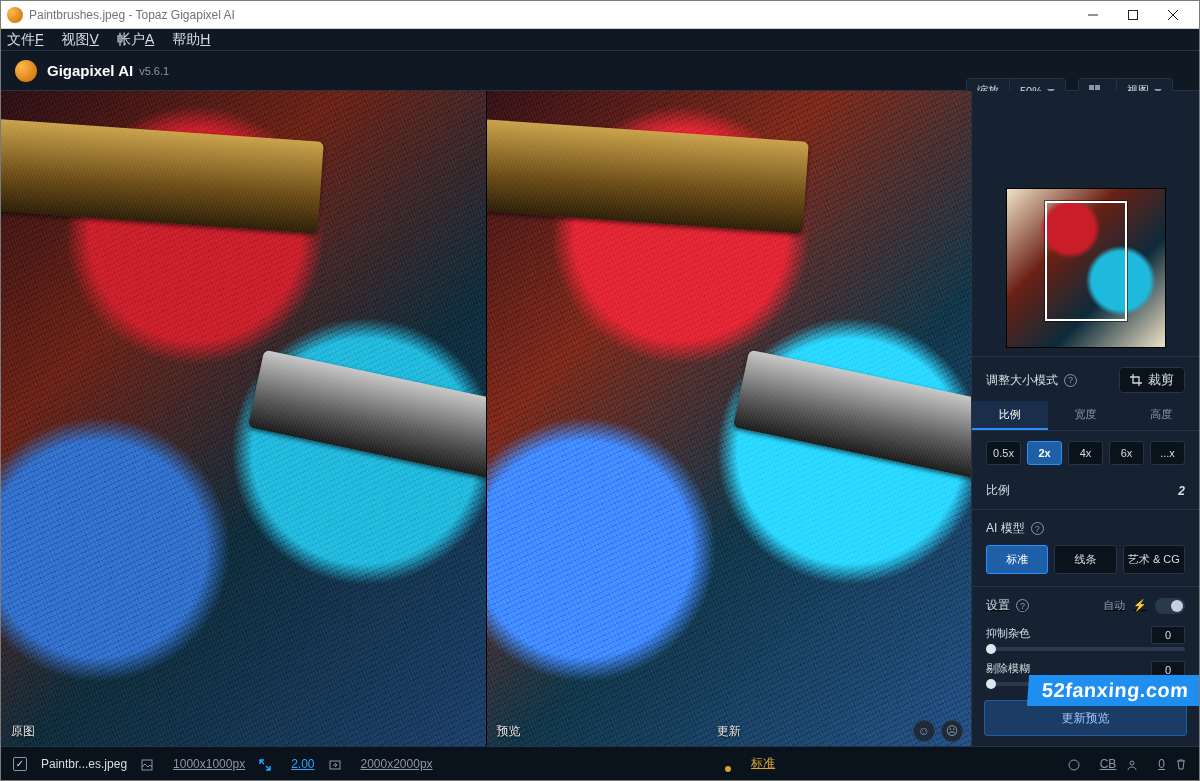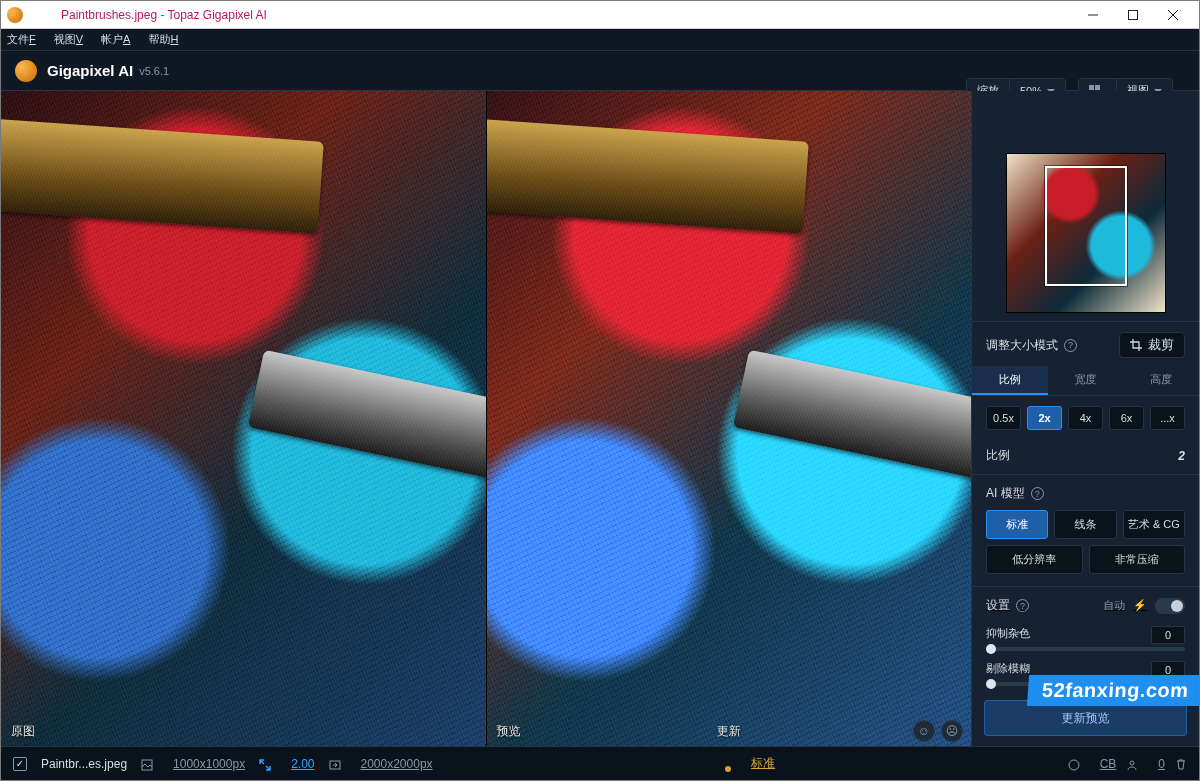--- a/index.html
+++ b/index.html
@@ -13,26 +13,26 @@
     --text-dim:#8a97a6;
     --badge:#c99a2e;
     --status-gold:#d8a336;
   }
   *{box-sizing:border-box;font-family:"Segoe UI",Tahoma,sans-serif;}
   html,body{margin:0;padding:0;width:1200px;height:781px;background:#fff;overflow:hidden;}
   .window{width:1200px;height:781px;display:flex;flex-direction:column;border:1px solid #7b7b7b;background:var(--bg-dark);}
   
   .titlebar{height:28px;background:#ffffff;display:flex;align-items:center;padding:0 6px;border-bottom:1px solid #d0d0d0;}
   .titlebar .appicon{width:16px;height:16px;border-radius:50%;background:radial-gradient(circle at 30% 30%,#ffb84d,#c76a00);margin-right:6px;}
-  .titlebar .title{flex:1;color:#be185d;font-size:12px;margin-left:32px;}
+  .titlebar .title{flex:1;color:#737373;font-size:12px;}
   .titlebar .winbtn{width:40px;height:28px;display:flex;align-items:center;justify-content:center;color:#222;}
   .titlebar .winbtn svg{width:10px;height:10px;stroke:#222;fill:none;stroke-width:1;}
   
   .menubar{height:22px;background:var(--bg-dark);display:flex;align-items:center;padding:0 6px;border-bottom:1px solid var(--border);}
-  .menubar .menuitem{color:var(--text);font-size:11px;margin-right:18px;}
+  .menubar .menuitem{color:var(--text);font-size:14px;margin-right:18px;}
   .menubar .menuitem u{text-decoration:underline;}
   
   .appheader{height:40px;background:var(--bg-dark);display:flex;align-items:center;padding:0 14px;border-bottom:1px solid var(--border);}
   .logo{width:22px;height:22px;border-radius:50%;background:radial-gradient(circle at 30% 30%,#ffb84d,#c76a00);margin-right:10px;}
   .appname{color:#fff;font-size:15px;font-weight:600;}
   .appver{color:var(--text-dim);font-size:11px;margin-left:6px;}
   .appheader .spacer{flex:1;}
   .pillgroup{display:flex;align-items:flex-start;border:1px solid var(--border);border-radius:4px;height:26px;background:var(--bg-panel);margin-right:12px;margin-top:40px;}
   .pillgroup .seg{padding:0 10px;font-size:11px;color:var(--text);display:flex;align-items:center;height:100%;}
   .pillgroup .seg+.seg{border-left:1px solid var(--border);}
@@ -246,24 +246,20 @@
           <span class="hlabel">
               <span>AI 模型</span>
               <span class="helpdot">?</span>
             </span>
         </div>
         <div class="modelrow">
           <div class="mb active">标准</div>
           <div class="mb">线条</div>
           <div class="mb">艺术 &amp; CG</div>
         </div>
-        <div class="modelrow">
-          <div class="mb">低分辨率</div>
-          <div class="mb">非常压缩</div>
-        </div>
       </div>
 
       <div class="section">
         <div class="settingsrow">
           <span class="left">
               <span>设置</span>
               <span class="helpdot">?</span>
             </span>
           <span class="right">
             <span>自动</span>

